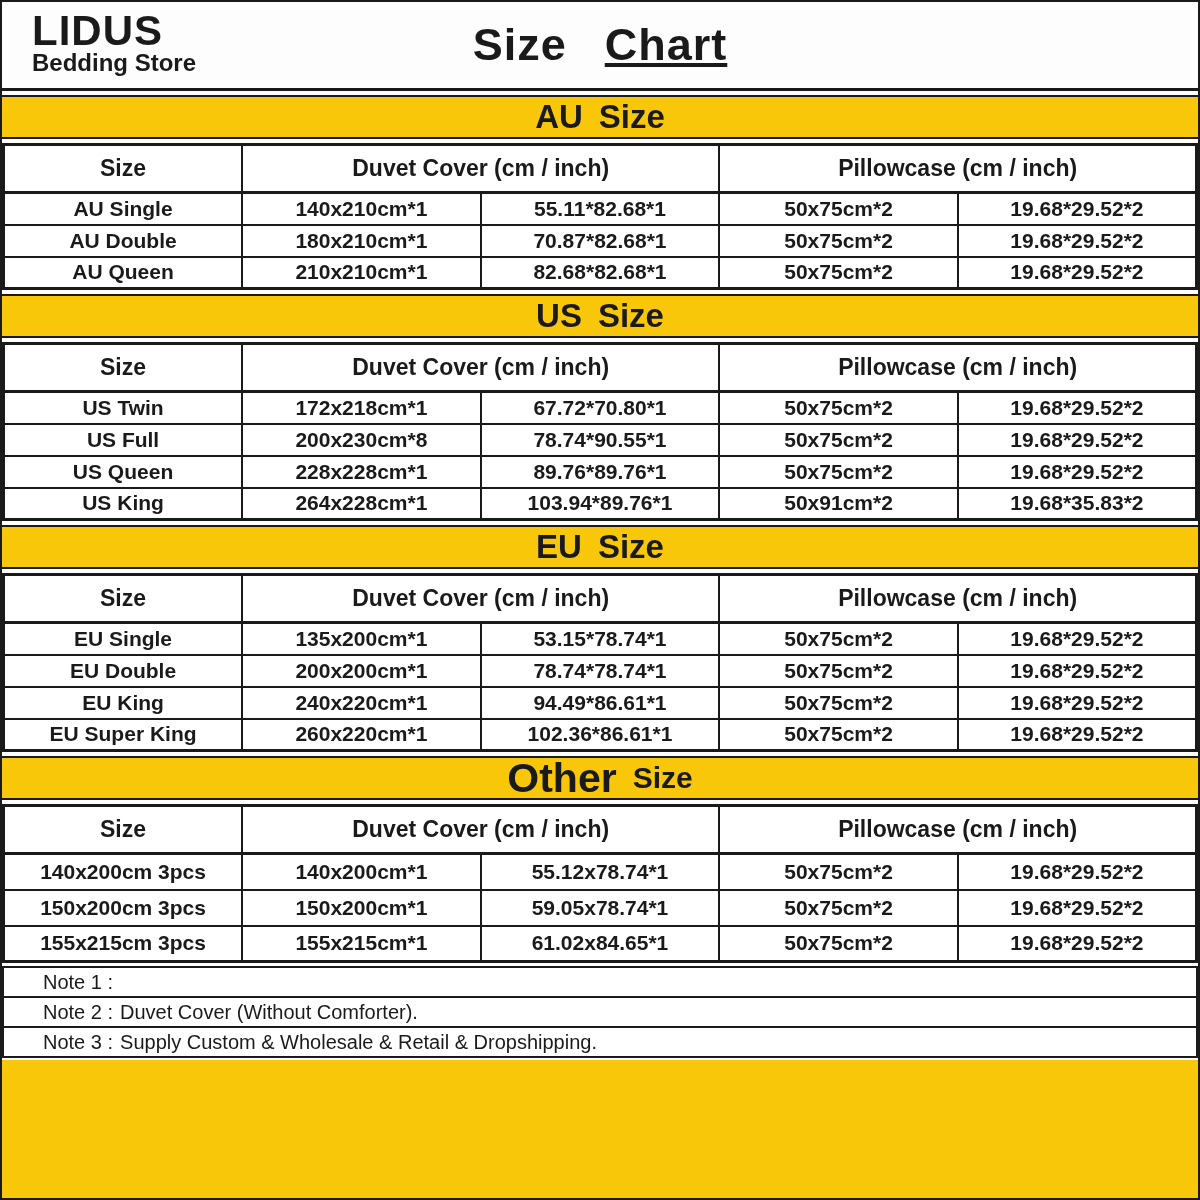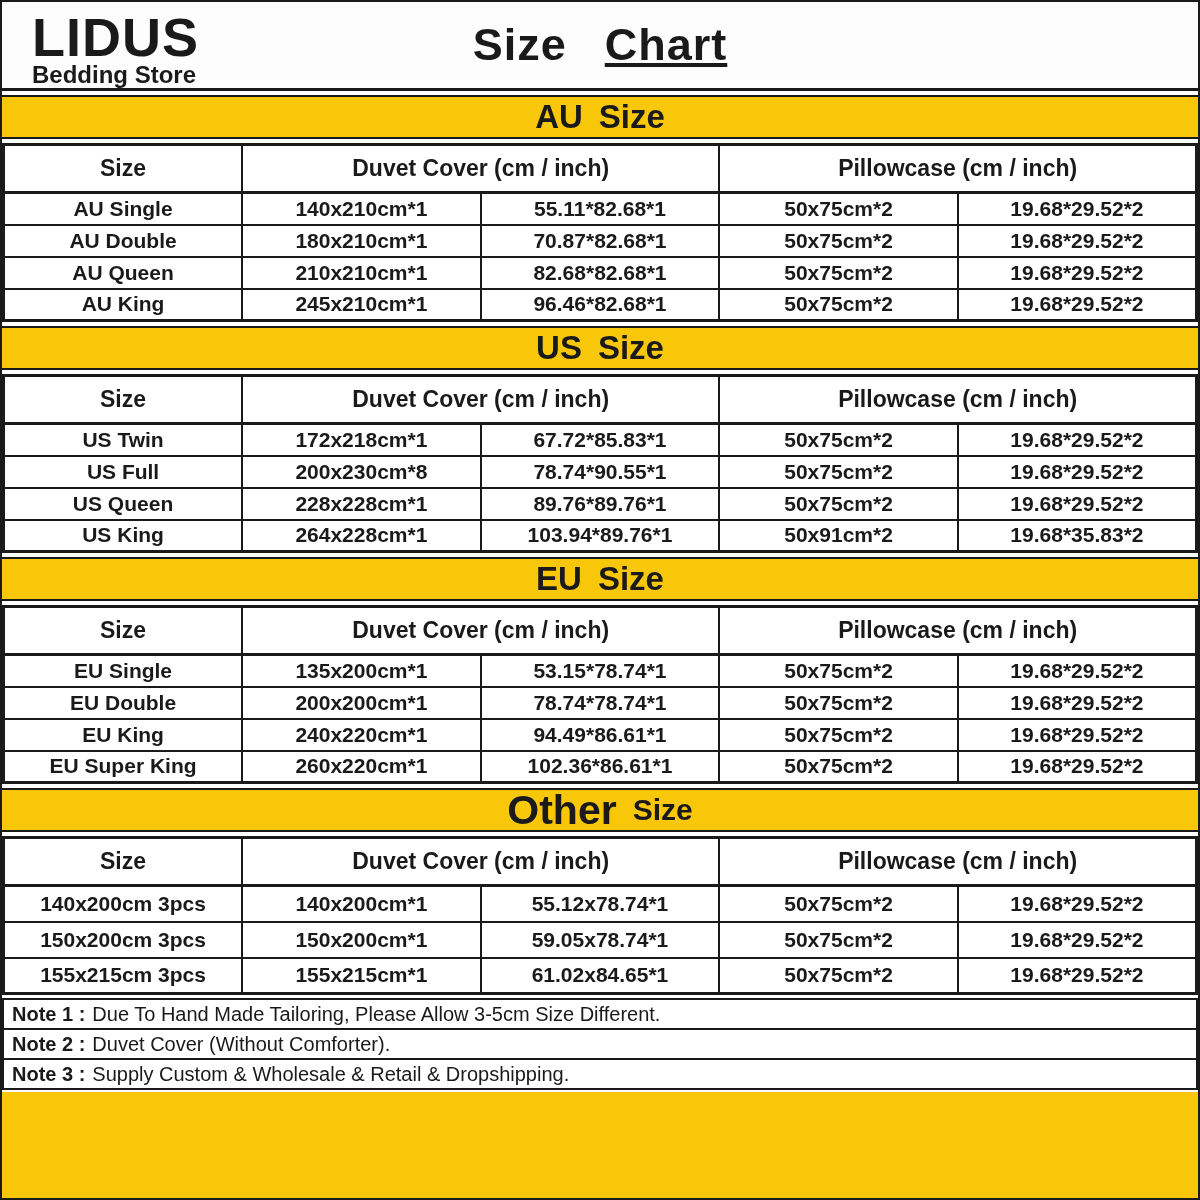--- a/index.html
+++ b/index.html
@@ -11,21 +11,21 @@
   html,body{width:1200px;height:1200px;background:#e8e8e8;}
   body{font-family:"Liberation Sans","DejaVu Sans",sans-serif;color:var(--line-black);}
   .page{
     width:1200px;height:1200px;background:var(--page-bg);
     border:2px solid var(--line-black);
     display:flex;flex-direction:column;overflow:hidden;
   }
   
   .hdr{position:relative;height:89px;border-bottom:3px solid var(--line-black);flex:0 0 auto;background:#fdfdfd;}
   .logo{position:absolute;left:30px;top:8px;}
-  .logo-main{font-size:54px;font-weight:bold;line-height:1.0;letter-spacing:1px;}
+  .logo-main{font-size:42px;font-weight:bold;line-height:1.0;letter-spacing:1px;}
   .logo-sub{font-size:24px;font-weight:bold;line-height:1.1;margin-top:-2px;}
   .title{
     position:absolute;left:0;right:0;top:50%;transform:translateY(-50%);
     text-align:center;font-size:45px;font-weight:bold;letter-spacing:1px;
   }
   .title .w2{margin-left:38px;text-decoration:underline;}
   
   .banner{
     height:44px;margin:4px 0;flex:0 0 auto;
     background:var(--banner-yellow);
@@ -51,21 +51,21 @@
   table.size-table td{height:32px;font-size:21px;}
   table.size-table--other td{height:36px;}
   
   .notes{margin-top:3px;flex:0 0 auto;}
   .note{
     height:32px;border:2px solid var(--line-black);background:#fff;
     display:flex;align-items:center;padding-left:8px;
     font-size:20px;white-space:nowrap;overflow:hidden;
   }
   .note + .note{margin-top:-2px;}
-  .note-label{font-weight:bold;margin-right:7px;}
+  .note-label{font-weight:normal;margin-right:7px;margin-left:31px;}
   .note-text{font-weight:normal;}
   
   .bottom-strip{flex:1 1 auto;min-height:7px;background:var(--banner-yellow);margin-top:2px;}
 </style>
 </head>
 <body>
 
 <div class="page">
 
   <div class="hdr">
@@ -112,27 +112,20 @@
         <td>50x75cm*2</td>
         <td>19.68*29.52*2</td>
       </tr>
       <tr>
         <td>AU Queen</td>
         <td>210x210cm*1</td>
         <td>82.68*82.68*1</td>
         <td>50x75cm*2</td>
         <td>19.68*29.52*2</td>
       </tr>
-      <tr>
-        <td>AU King</td>
-        <td>245x210cm*1</td>
-        <td>96.46*82.68*1</td>
-        <td>50x75cm*2</td>
-        <td>19.68*29.52*2</td>
-      </tr>
     </tbody>
   </table>
 
   <div class="banner">
     <span class="pfx">US</span>
     <span class="sfx">Size</span>
   </div>
   <table class="size-table">
     <colgroup>
         <col>
@@ -145,21 +138,21 @@
       <tr>
         <th>Size</th>
         <th colspan="2">Duvet Cover (cm / inch)</th>
         <th colspan="2">Pillowcase (cm / inch)</th>
       </tr>
     </thead>
     <tbody>
       <tr>
         <td>US Twin</td>
         <td>172x218cm*1</td>
-        <td>67.72*85.83*1</td>
+        <td>67.72*70.80*1</td>
         <td>50x75cm*2</td>
         <td>19.68*29.52*2</td>
       </tr>
       <tr>
         <td>US Full</td>
         <td>200x230cm*8</td>
         <td>78.74*90.55*1</td>
         <td>50x75cm*2</td>
         <td>19.68*29.52*2</td>
       </tr>
@@ -271,21 +264,20 @@
         <td>61.02x84.65*1</td>
         <td>50x75cm*2</td>
         <td>19.68*29.52*2</td>
       </tr>
     </tbody>
   </table>
 
   <div class="notes">
     <div class="note">
       <span class="note-label">Note 1 :</span>
-      <span class="note-text">Due To Hand Made Tailoring, Please Allow 3-5cm Size Different.</span>
     </div>
     <div class="note">
       <span class="note-label">Note 2 :</span>
       <span class="note-text">Duvet Cover (Without Comforter).</span>
     </div>
     <div class="note">
       <span class="note-label">Note 3 :</span>
       <span class="note-text">Supply Custom &amp; Wholesale &amp; Retail &amp; Dropshipping.</span>
     </div>
   </div>

